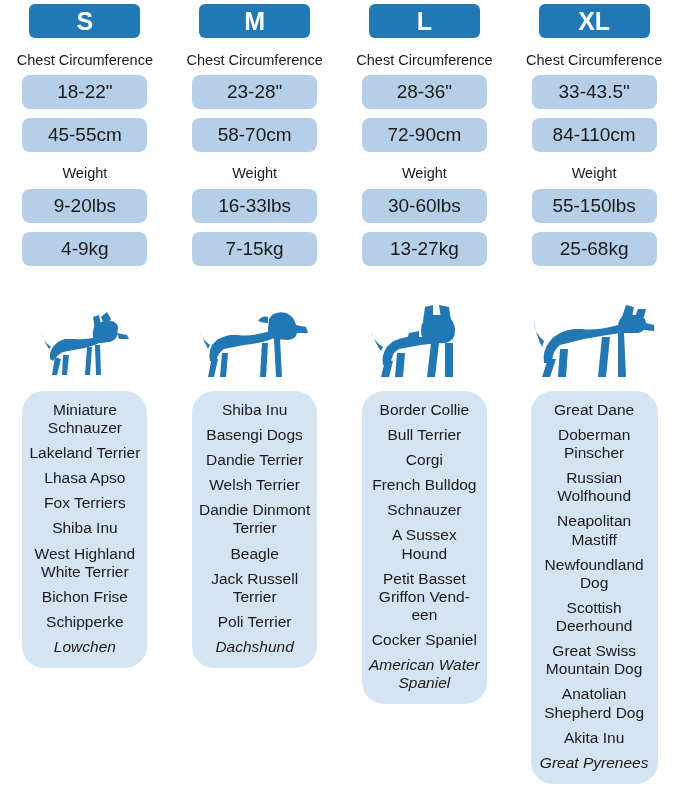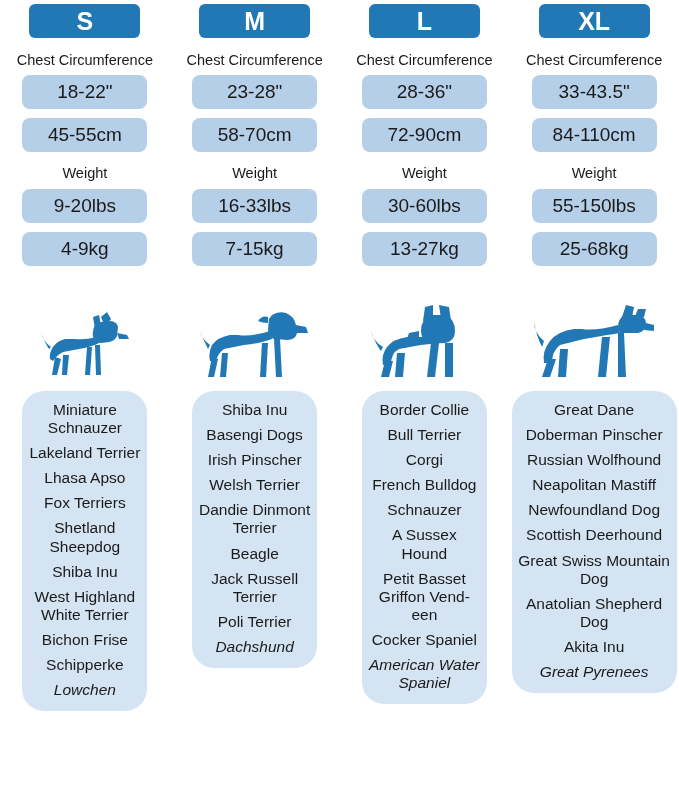--- a/index.html
+++ b/index.html
@@ -76,21 +76,21 @@
     width: 125px;
     background: #d5e4f2;
     border-radius: 22px;
     padding: 10px 6px 12px 6px;
     box-sizing: border-box;
     display: flex;
     flex-direction: column;
     align-items: center;
   }
   .breed-box.wide {
-    width: 165px;
+    width: 127px;
   }
   .breed {
     font-size: 15.5px;
     line-height: 1.17;
     text-align: center;
     color: #1a1a1a;
     margin-bottom: 7px;
   }
   .breed:last-child {
     margin-bottom: 0;
@@ -124,21 +124,20 @@
           <path d="M60 36 L61 66 L66 66 L65 36 Z"></path>
           <path d="M16 38 Q8 32 6 24 Q10 34 14 40 Z"></path>
         </g>
       </svg>
     </div>
     <div class="breed-box">
       <div class="breed">Miniature Schnauzer</div>
       <div class="breed">Lakeland Terrier</div>
       <div class="breed">Lhasa Apso</div>
       <div class="breed">Fox Terriers</div>
-      <div class="breed">Shetland Sheepdog</div>
       <div class="breed">Shiba Inu</div>
       <div class="breed">West Highland White Terrier</div>
       <div class="breed">Bichon Frise</div>
       <div class="breed">Schipperke</div>
       <div class="breed">Lowchen</div>
     </div>
   </div>
 
   <div class="col">
     <div class="size-header">M</div>
@@ -159,21 +158,21 @@
           <path d="M22 44 L20 68 L26 68 L28 44 Z"></path>
           <path d="M62 34 L60 68 L66 68 L68 34 Z"></path>
           <path d="M74 30 L76 68 L82 68 L80 30 Z"></path>
           <path d="M10 36 Q2 30 0 22 Q4 32 8 40 Z"></path>
         </g>
       </svg>
     </div>
     <div class="breed-box">
       <div class="breed">Shiba Inu</div>
       <div class="breed">Basengi Dogs</div>
-      <div class="breed">Irish Pinscher</div>
+      <div class="breed">Dandie Terrier</div>
       <div class="breed">Welsh Terrier</div>
       <div class="breed">Dandie Dinmont Terrier</div>
       <div class="breed">Beagle</div>
       <div class="breed">Jack Russell Terrier</div>
       <div class="breed">Poli Terrier</div>
       <div class="breed">Dachshund</div>
     </div>
   </div>
 
   <div class="col">

